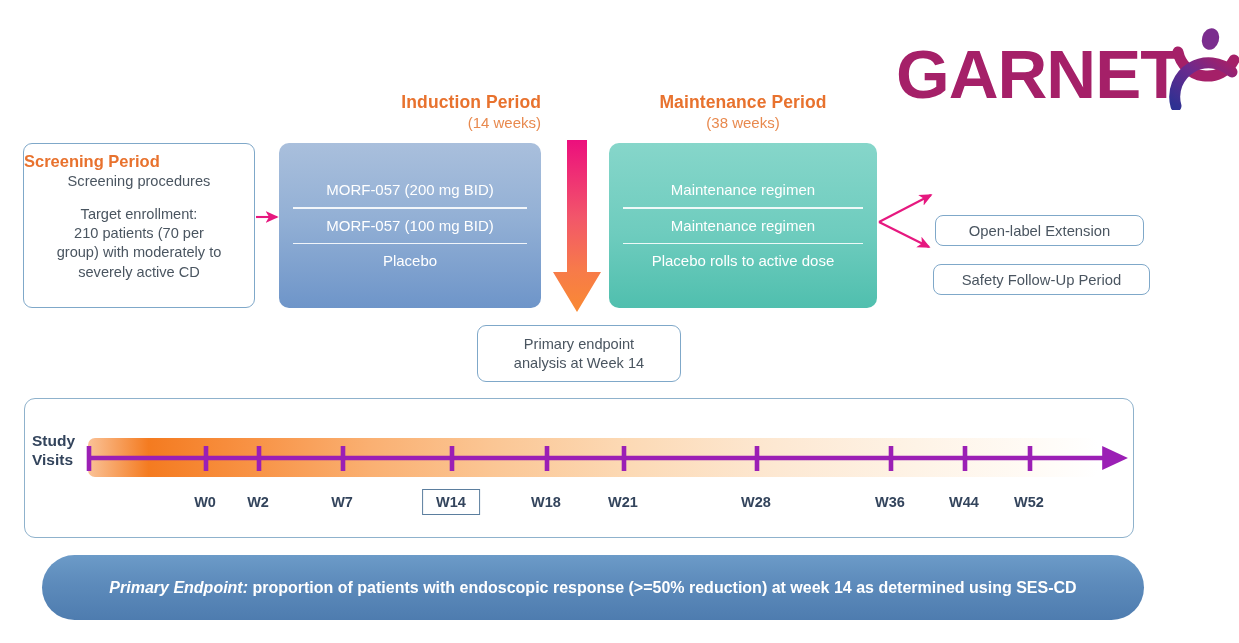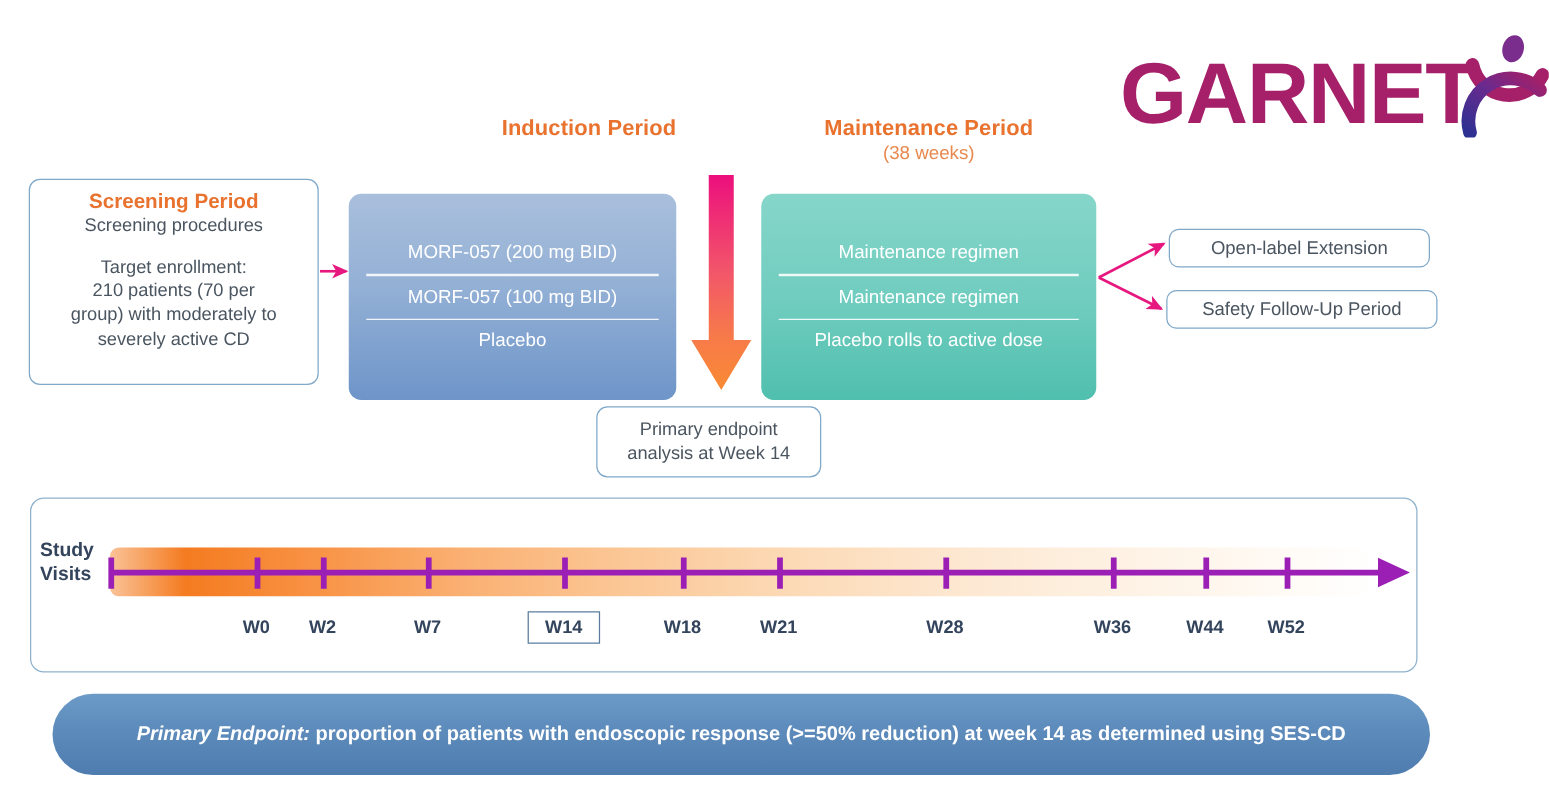--- a/index.html
+++ b/index.html
@@ -18,67 +18,66 @@
   }
   .period-head .sub{
     font-size:15px;color:#E8894E;margin-top:1px;
   }
 
   
   #screening-box{
     left:23px;top:143px;width:232px;height:165px;
     border:1.3px solid #7FA8C9;border-radius:9px;background:#fff;
     box-sizing:border-box;display:flex;flex-direction:column;
-    align-items:center;padding-top:7px;
+    padding-top:7px;
   }
   #screening-box .s-title{
     font-size:16.5px;font-weight:bold;color:#E8722E;line-height:1.25;
   }
   #screening-box .s-line{
     font-size:14.6px;color:#4a5560;line-height:1.32;text-align:center;
   }
   #screening-box .s-gap{height:14px;}
 
   
   .arm-box{
     border-radius:10px;box-sizing:border-box;
     display:flex;flex-direction:column;justify-content:center;
     padding:12px 0;
-    margin-top:12px;
   }
   #induction-box{
     left:279px;top:143px;width:262px;height:165px;
     background:linear-gradient(180deg,#A9BFDC 0%,#93B0D5 45%,#6E95C9 100%);
   }
   #maintenance-box{
     left:609px;top:143px;width:268px;height:165px;
     background:linear-gradient(180deg,#86D6CA 0%,#6ECCBE 55%,#50BFAE 100%);
   }
   .arm-row{
     color:#ffffff;font-size:15px;text-align:center;
     padding:8px 10px;line-height:1.2;
   }
   .arm-sep{height:1.4px;background:rgba(255,255,255,.88);margin:0 14px;}
 
   
   #down-arrow{left:551px;top:140px;width:52px;height:175px;}
 
   
   #endpoint-callout{
-    left:477px;top:325px;width:180px;height:57px;
+    left:477px;top:325px;width:204px;height:57px;
     border:1.3px solid #7FA8C9;border-radius:9px;background:#fff;
     box-sizing:border-box;display:flex;align-items:center;justify-content:center;
     text-align:center;font-size:14.6px;color:#4a5560;line-height:1.28;
   }
 
   
   .outcome-box{
     border:1.3px solid #7FA8C9;border-radius:8px;background:#fff;
     box-sizing:border-box;display:flex;align-items:center;justify-content:center;
-    font-size:14.8px;color:#4a5560;height:31px;
+    font-size:14.8px;color:#4a5560;height:31px;margin-top:32px;
   }
   #outcome-ole{left:935px;top:183px;width:209px;}
   #outcome-safety{left:933px;top:232px;width:217px;}
 
   
   #connectors{left:0;top:0;width:1239px;height:643px;pointer-events:none;}
 
   
   #garnet-logo{left:896px;top:24px;width:340px;height:86px;}
   #garnet-logo .word{
@@ -140,20 +139,21 @@
       </linearGradient>
     </defs>
     <ellipse cx="42.5" cy="15" rx="8.5" ry="11" fill="#7B2D8E" transform="rotate(16 42.5 15)"></ellipse>
     <path d="M10 28 A30 30 0 0 0 66 36" stroke="#A52068" stroke-width="11" fill="none" stroke-linecap="round"></path>
     <path d="M8 82 A34 34 0 0 1 64 48" stroke="url(#bodyGrad)" stroke-width="11" fill="none" stroke-linecap="round"></path>
   </svg>
 </div>
 
 <div class="abs period-head" style="left:279px;top:92px;width:262px;text-align:right;">
   <div class="ttl">Induction Period</div>
+  <div class="sub">(14 weeks)</div>
 </div>
 
 <div class="abs period-head" style="left:609px;top:92px;width:268px;">
   <div class="ttl">Maintenance Period</div>
   <div class="sub">(38 weeks)</div>
 </div>
 
 <div class="abs" id="screening-box">
   <div class="s-title">Screening Period</div>
   <div class="s-line">Screening procedures</div>

